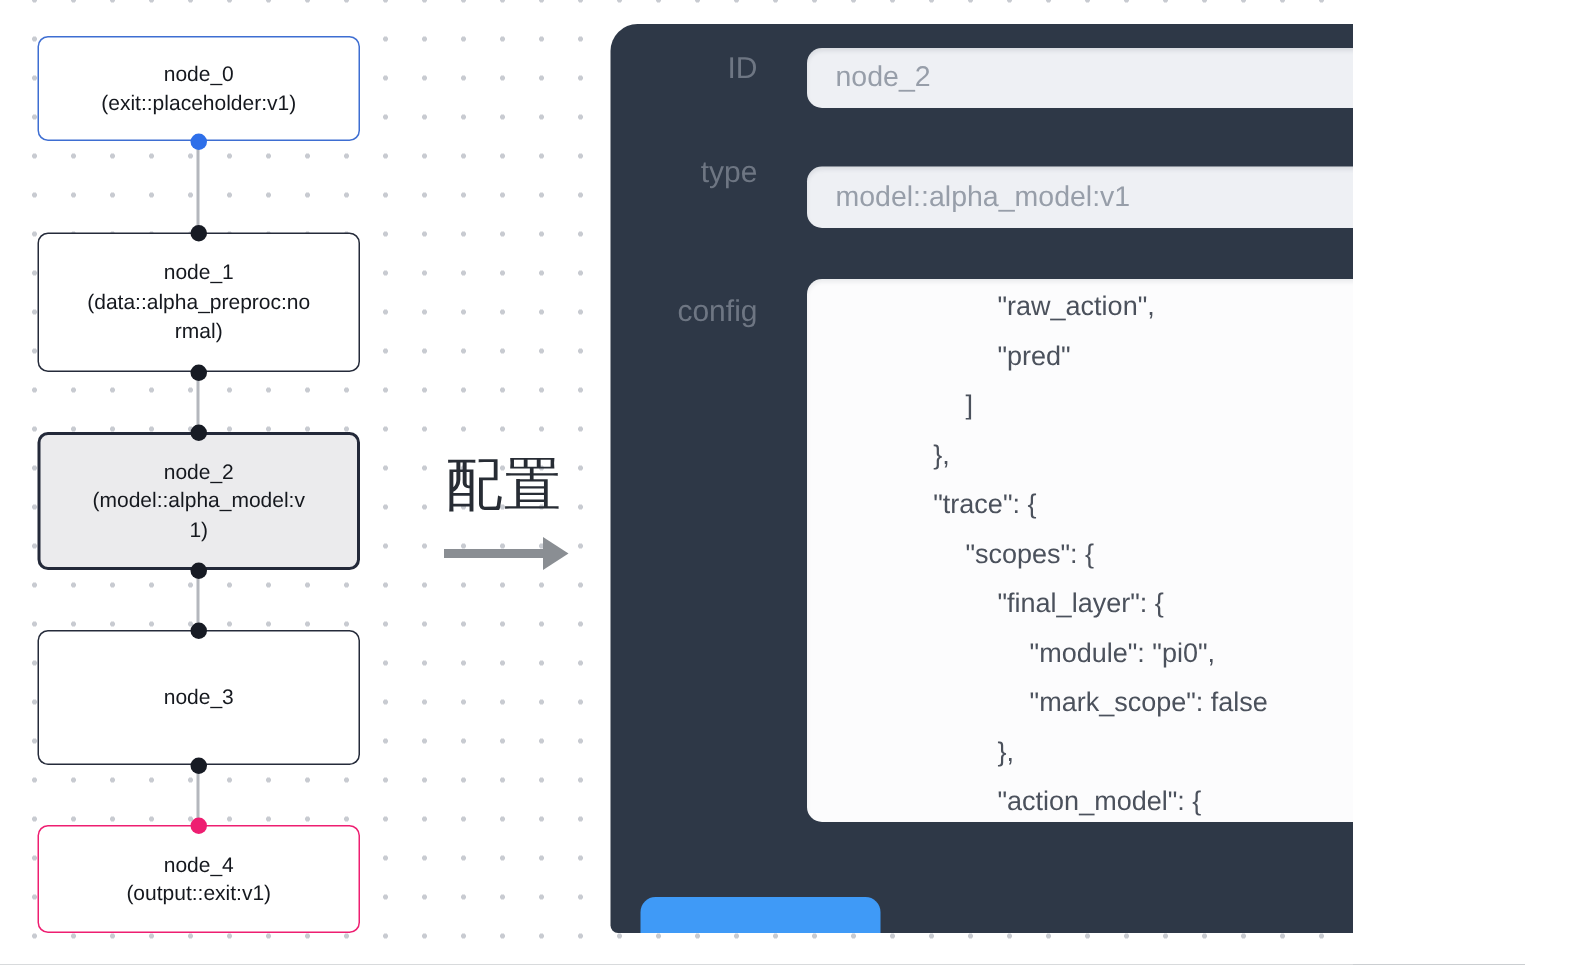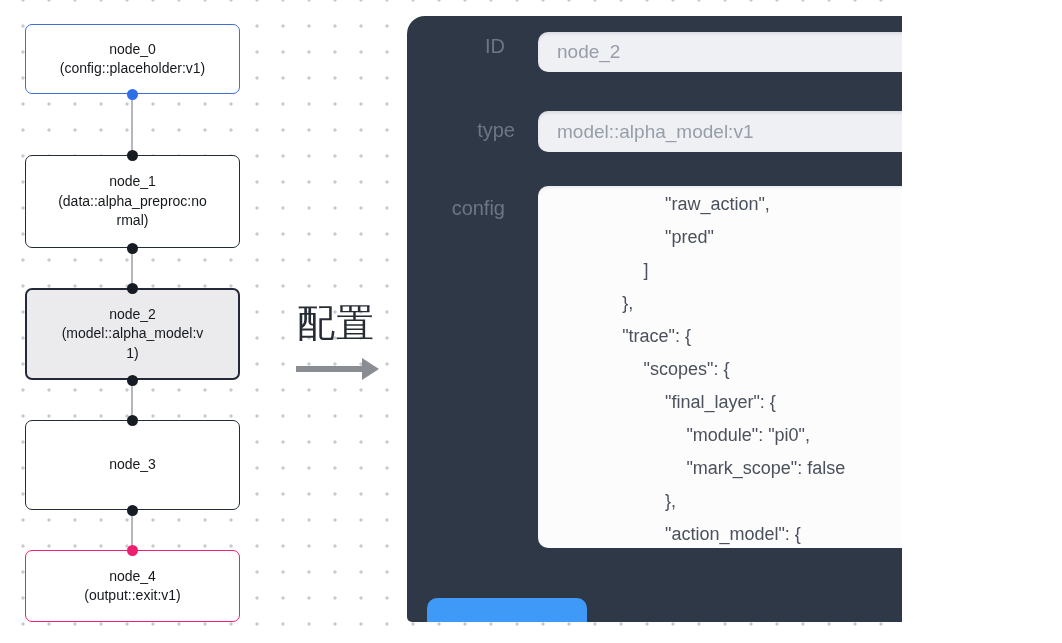--- a/index.html
+++ b/index.html
@@ -70,21 +70,21 @@
 
 <div class="screen">
 
   <div class="edge" style="top:94px;height:61px;"></div>
   <div class="edge" style="top:248px;height:40px;"></div>
   <div class="edge" style="top:380px;height:40px;"></div>
   <div class="edge" style="top:510px;height:40px;"></div>
 
   <div class="node node-input" style="top:24px;height:70px;">
     <div class="t1">node_0</div>
-    <div>(config::placeholder:v1)</div>
+    <div>(exit::placeholder:v1)</div>
   </div>
   <div class="node" style="top:155px;height:93px;">
     <div class="t1">node_1</div>
     <div>(data::alpha_preproc:normal)</div>
   </div>
   <div class="node node-selected" style="top:288px;height:92px;">
     <div class="t1">node_2</div>
     <div>(model::alpha_model:v1)</div>
   </div>
   <div class="node" style="top:420px;height:90px;">
@@ -110,21 +110,21 @@
       <div class="shaft"></div>
       <div class="head"></div>
     </div>
   </div>
 
   <div class="panel">
 
     <div class="flabel" style="top:19px;">ID</div>
     <input class="finput" style="top: 16px;" type="text" value="node_2">
 
-    <div class="flabel" style="top:103px;margin-left:10px;">type</div>
+    <div class="flabel" style="top:88px;">type</div>
     <input class="finput" style="top: 95px; height: 41px;" type="text" value="model::alpha_model:v1">
 
     <div class="flabel" style="top:181px;">config</div>
 
     <div class="config-box">
       <div class="config-content">
           <div style="padding-left: 107px;">"raw_action",</div>
           <div style="padding-left: 107px;">"pred"</div>
           <div style="padding-left: 85.6px;">]</div>
           <div style="padding-left: 64.2px;">},</div>

